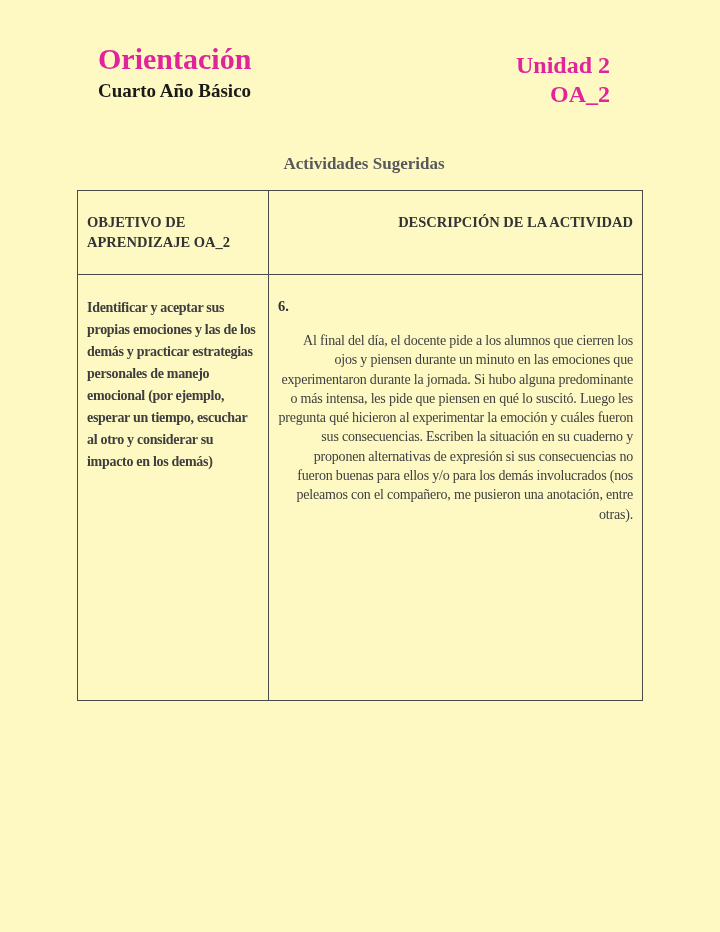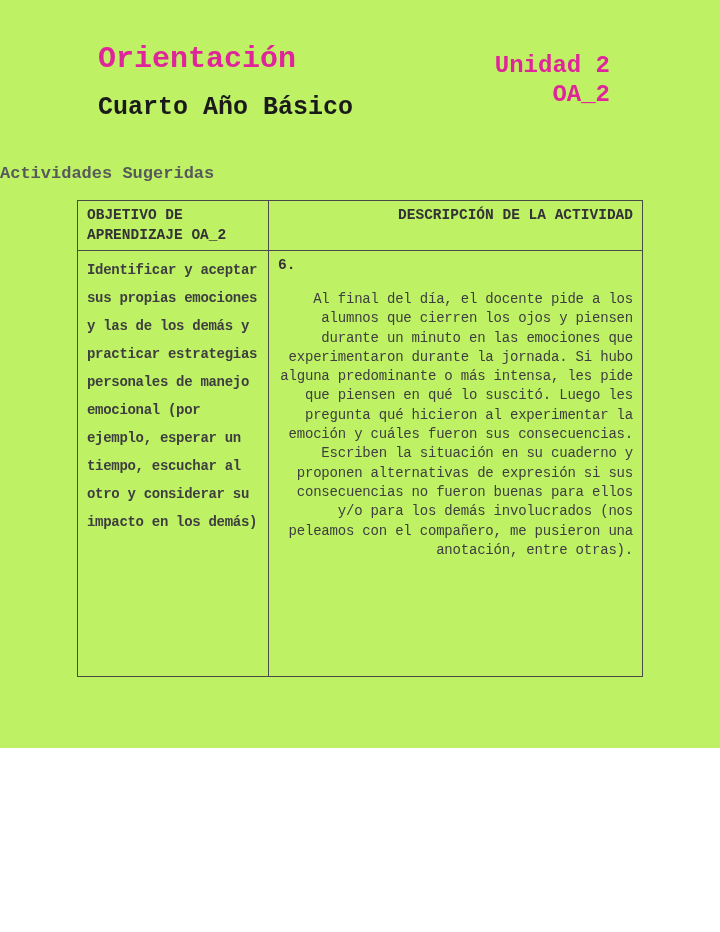--- a/index.html
+++ b/index.html
@@ -3,95 +3,96 @@
 <meta charset="utf-8">
 <style>
   html, body {
     margin: 0;
     padding: 0;
     background: #ffffff;
   }
   .page {
     position: relative;
     width: 720px;
-    height: 748px;
-    background: #bef264;
-    font-family: Liberation Mono, monospace;
+    height: 932px;
+    background: #fef9c3;
+    font-family: Liberation Serif, serif;
     color: #3e3e40;
     overflow: hidden;
     box-sizing: border-box;
   }
   .doc-header {
     display: flex;
     justify-content: space-between;
     align-items: flex-start;
     padding: 42px 110px 0 98px;
   }
   .subject-title {
     margin: 0;
     font-size: 30px;
     line-height: 34px;
     font-weight: bold;
     color: #e0249b;
   }
   .grade-subtitle {
-    margin: 21px 0 0 0;
-    font-size: 25px;
+    margin: 4px 0 0 0;
+    font-size: 19px;
     line-height: 22px;
     font-weight: bold;
     color: #1a1a1a;
   }
   .header-right {
     text-align: right;
     padding-top: 9px;
   }
   .unit-label, .oa-label {
     font-size: 24px;
     line-height: 29px;
     font-weight: bold;
     color: #e0249b;
   }
   .section-title {
     margin: 44px 0 0 0;
-    text-align: left;
+    text-align: center;
     font-size: 17px;
     line-height: 21px;
     font-weight: bold;
     color: #58595b;
+    padding-left: 8px;
   }
   table.activities-table {
     border-collapse: collapse;
     table-layout: fixed;
     margin: 16px 0 0 77px;
     width: 565px;
   }
   .activities-table th,
   .activities-table td {
     border: 1.5px solid #4a4a4a;
     vertical-align: top;
     box-sizing: border-box;
-    padding: 5px 9px;
+    padding: 22px 9px;
   }
   .activities-table col.col-objective  { width: 191px; }
   .activities-table col.col-description { width: 374px; }
   .activities-table th {
     height: 47px;
     font-size: 14.5px;
     line-height: 19.5px;
     font-weight: bold;
     color: #333335;
   }
   th.objective-header   { text-align: left; }
   th.description-header { text-align: right; margin-left: 10px; }
   .activities-table td {
     height: 426px;
   }
   .objective-cell {
     font-size: 14px;
-    line-height: 28px;
+    line-height: 22px;
     font-weight: bold;
     letter-spacing: -0.3px;
     color: #3e3e40;
     padding-top: 6px;
   }
   .activity-number {
     margin: 0 0 15px 0;
     font-size: 14.5px;
     line-height: 19px;
     font-weight: bold;

